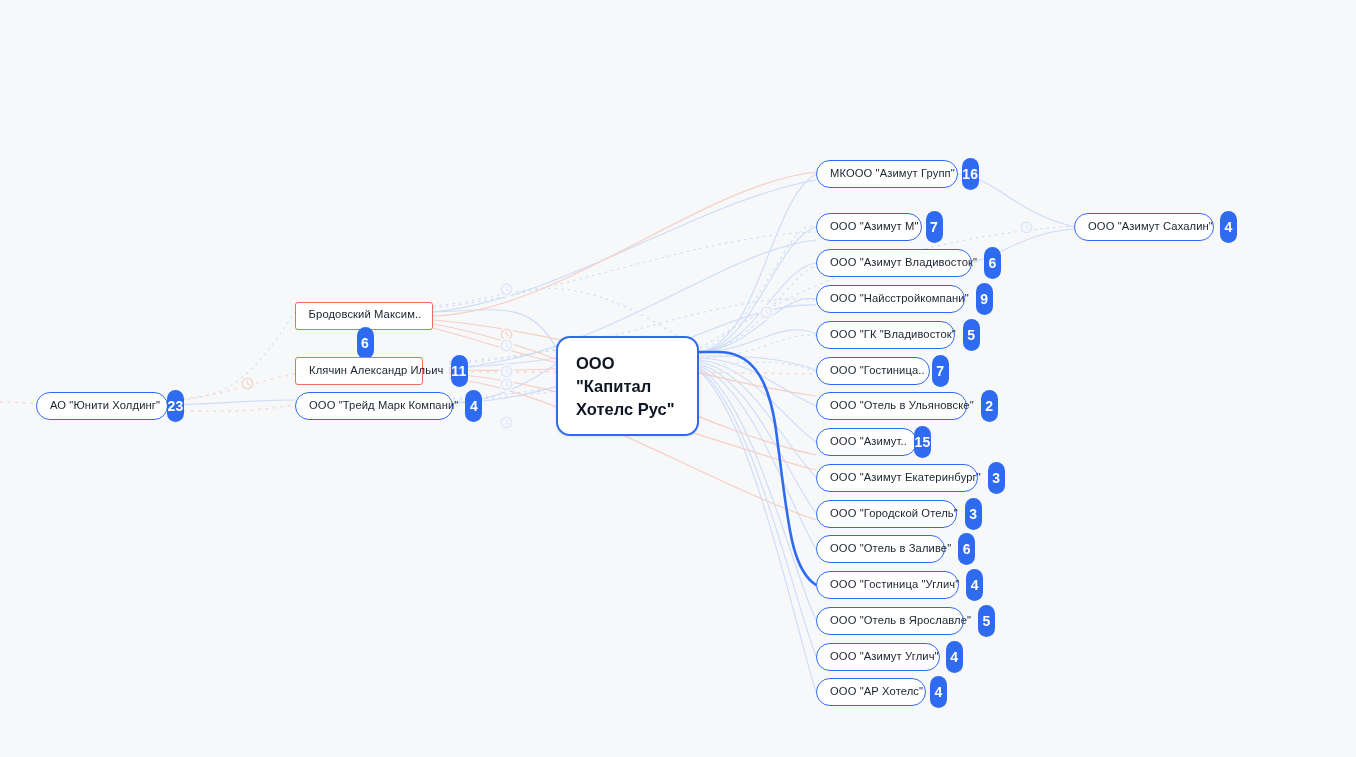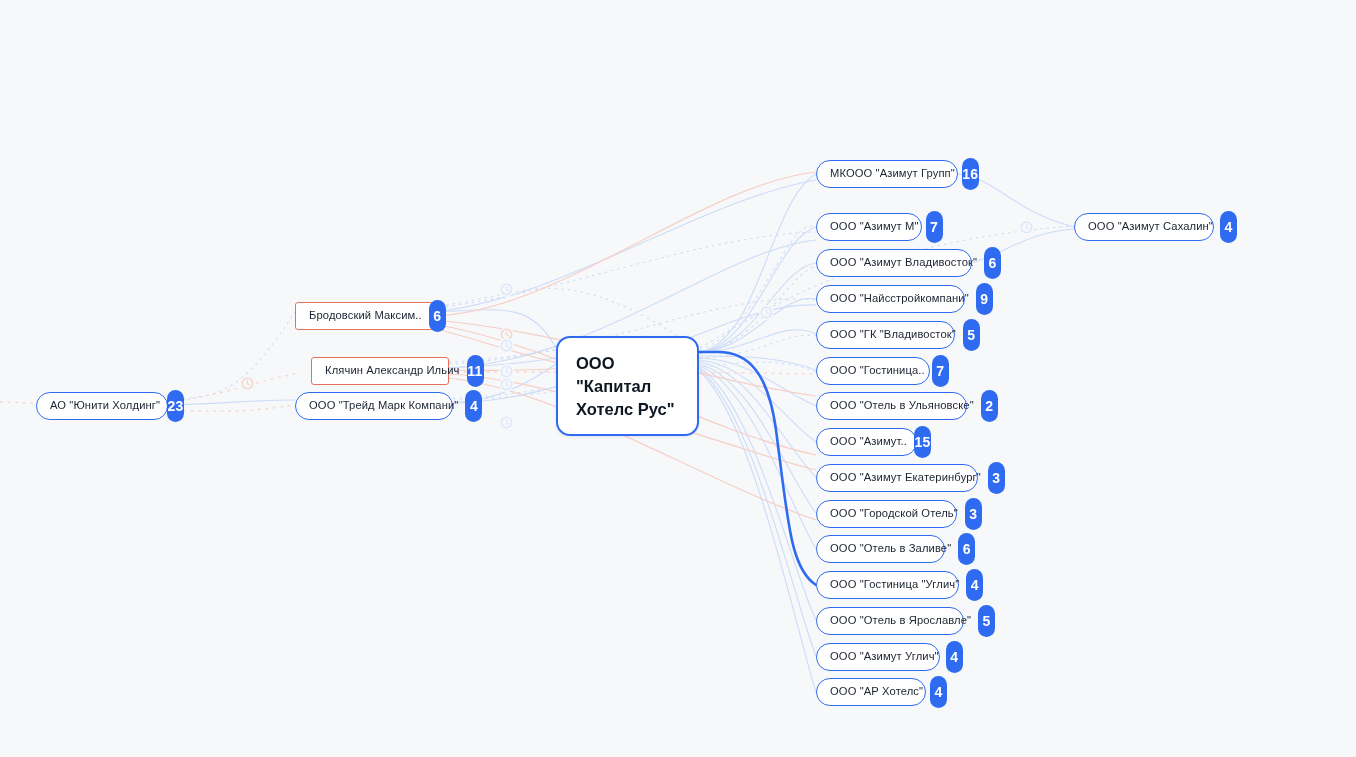--- a/index.html
+++ b/index.html
@@ -210,25 +210,25 @@
         <span class="badge">4</span>
       </div>
       <div class="node pill" style="left: 816px; top: 678px; width: 110px;">
         <span class="node-label">ООО "АР Хотелс"</span>
         <span class="badge">4</span>
       </div>
       <div class="node pill" style="left: 1074px; top: 213px; width: 140px;">
         <span class="node-label">ООО "Азимут Сахалин"</span>
         <span class="badge">4</span>
       </div>
-      <div class="node person" style="left: 295px; top: 302px; width: 138px;">
+      <div class="node person" style="left: 295px; top: 302px; width: 138px; flex-direction: column;">
         <span class="node-label">Бродовский Максим..</span>
         <span class="badge">6</span>
       </div>
-      <div class="node person" style="left: 311px; top: 357px; width: 138px; text-align: right;">
+      <div class="node person" style="left: 295px; top: 357px; width: 128px; text-align: right;">
         <span class="node-label">Клячин Александр Ильич</span>
         <span class="badge">11</span>
       </div>
       <div class="node pill" style="left: 295px; top: 392px; width: 158px;">
         <span class="node-label">ООО "Трейд Марк Компани"</span>
         <span class="badge">4</span>
       </div>
       <div class="node pill" style="left: 36px; top: 392px; width: 132px;">
         <span class="node-label">АО "Юнити Холдинг"</span>
         <span class="badge">23</span>

